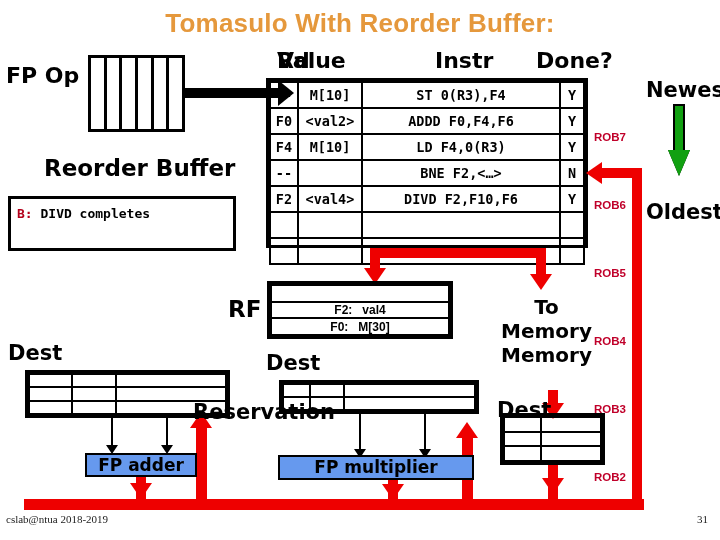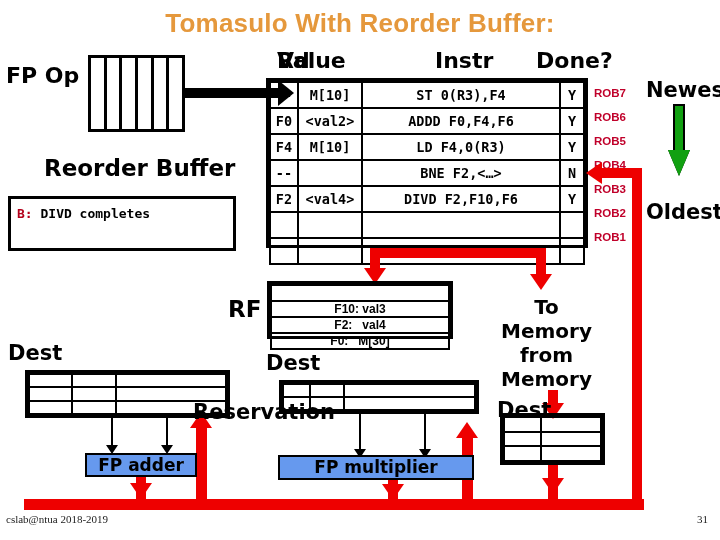--- a/index.html
+++ b/index.html
@@ -42,21 +42,21 @@
   #rob-table td{border:2px solid #000;text-align:center;padding:0;
         height:24px;color:#000;white-space:nowrap;overflow:hidden;}
   #rob-table td.c-rd{width:26px;}
   #rob-table td.c-val{width:62px;}
   #rob-table td.c-instr{width:calc(100% - 26px - 62px - 22px);}
   #rob-table td.c-done{width:22px;}
 
   
   #rob-tags{left:594px;top:84px;width:44px;}
   #rob-tags div{height:24px;font-family:"Liberation Sans",sans-serif;
-        font-size:11.5px;font-weight:bold;color:#c0002a;line-height:19px;}
+        font-size:11.5px;font-weight:bold;color:#c0002a;line-height:19px;margin-top:44px;}
 
   
   #rb-label{left:44px;top:155px;font-size:23px;}
   #note-box{left:8px;top:196px;width:228px;height:55px;
             border:3px solid #000;box-sizing:border-box;background:#fff;
             padding:4px 6px 16px 6px;
             font-family:"DejaVu Sans Mono",monospace;font-size:13px;
             font-weight:bold;line-height:21px;color:#000;}
   #note-box .b{color:#b3001b;}
 
@@ -265,23 +265,20 @@
 <div class="abs redhead-up" style="left:456px;top:422px;"></div>
 
 <div class="abs hand" id="rf-label">RF</div>
 <div class="abs" id="rf-table">
   <table>
     <tbody>
         <tr>
           <td></td>
         </tr>
     <tr>
-          <td>F10: val3</td>
-        </tr>
-    <tr>
           <td>F2:   val4</td>
         </tr>
     <tr>
           <td>F0:   M[30]</td>
         </tr>
   </tbody>
     </table>
 </div>
 
 <div class="abs hand dest-label" id="adder-dest-label">Dest</div>
@@ -335,21 +332,20 @@
 <div class="abs blkhead" style="left:419px;top:449px;"></div>
 <div class="abs fu" id="fp-mult">FP multiplier</div>
 
 <div class="abs hand" id="rs-caption">
   <div>Reservation</div>
 </div>
 
 <div class="abs hand" id="mem-caption">
   <div>To</div>
   <div>Memory</div>
-  <div>from</div>
   <div>Memory</div>
 </div>
 <div class="abs red" style="left:548px;top:390px;width:10px;height:22px;"></div>
 <div class="abs redhead-down" style="left:542px;top:403px;"></div>
 <div class="abs hand dest-label" id="mem-dest-label">Dest</div>
 <div class="abs rstab" id="mem-rs">
   <table>
     <tbody>
         <tr>
           <td style="width:38%"></td>

